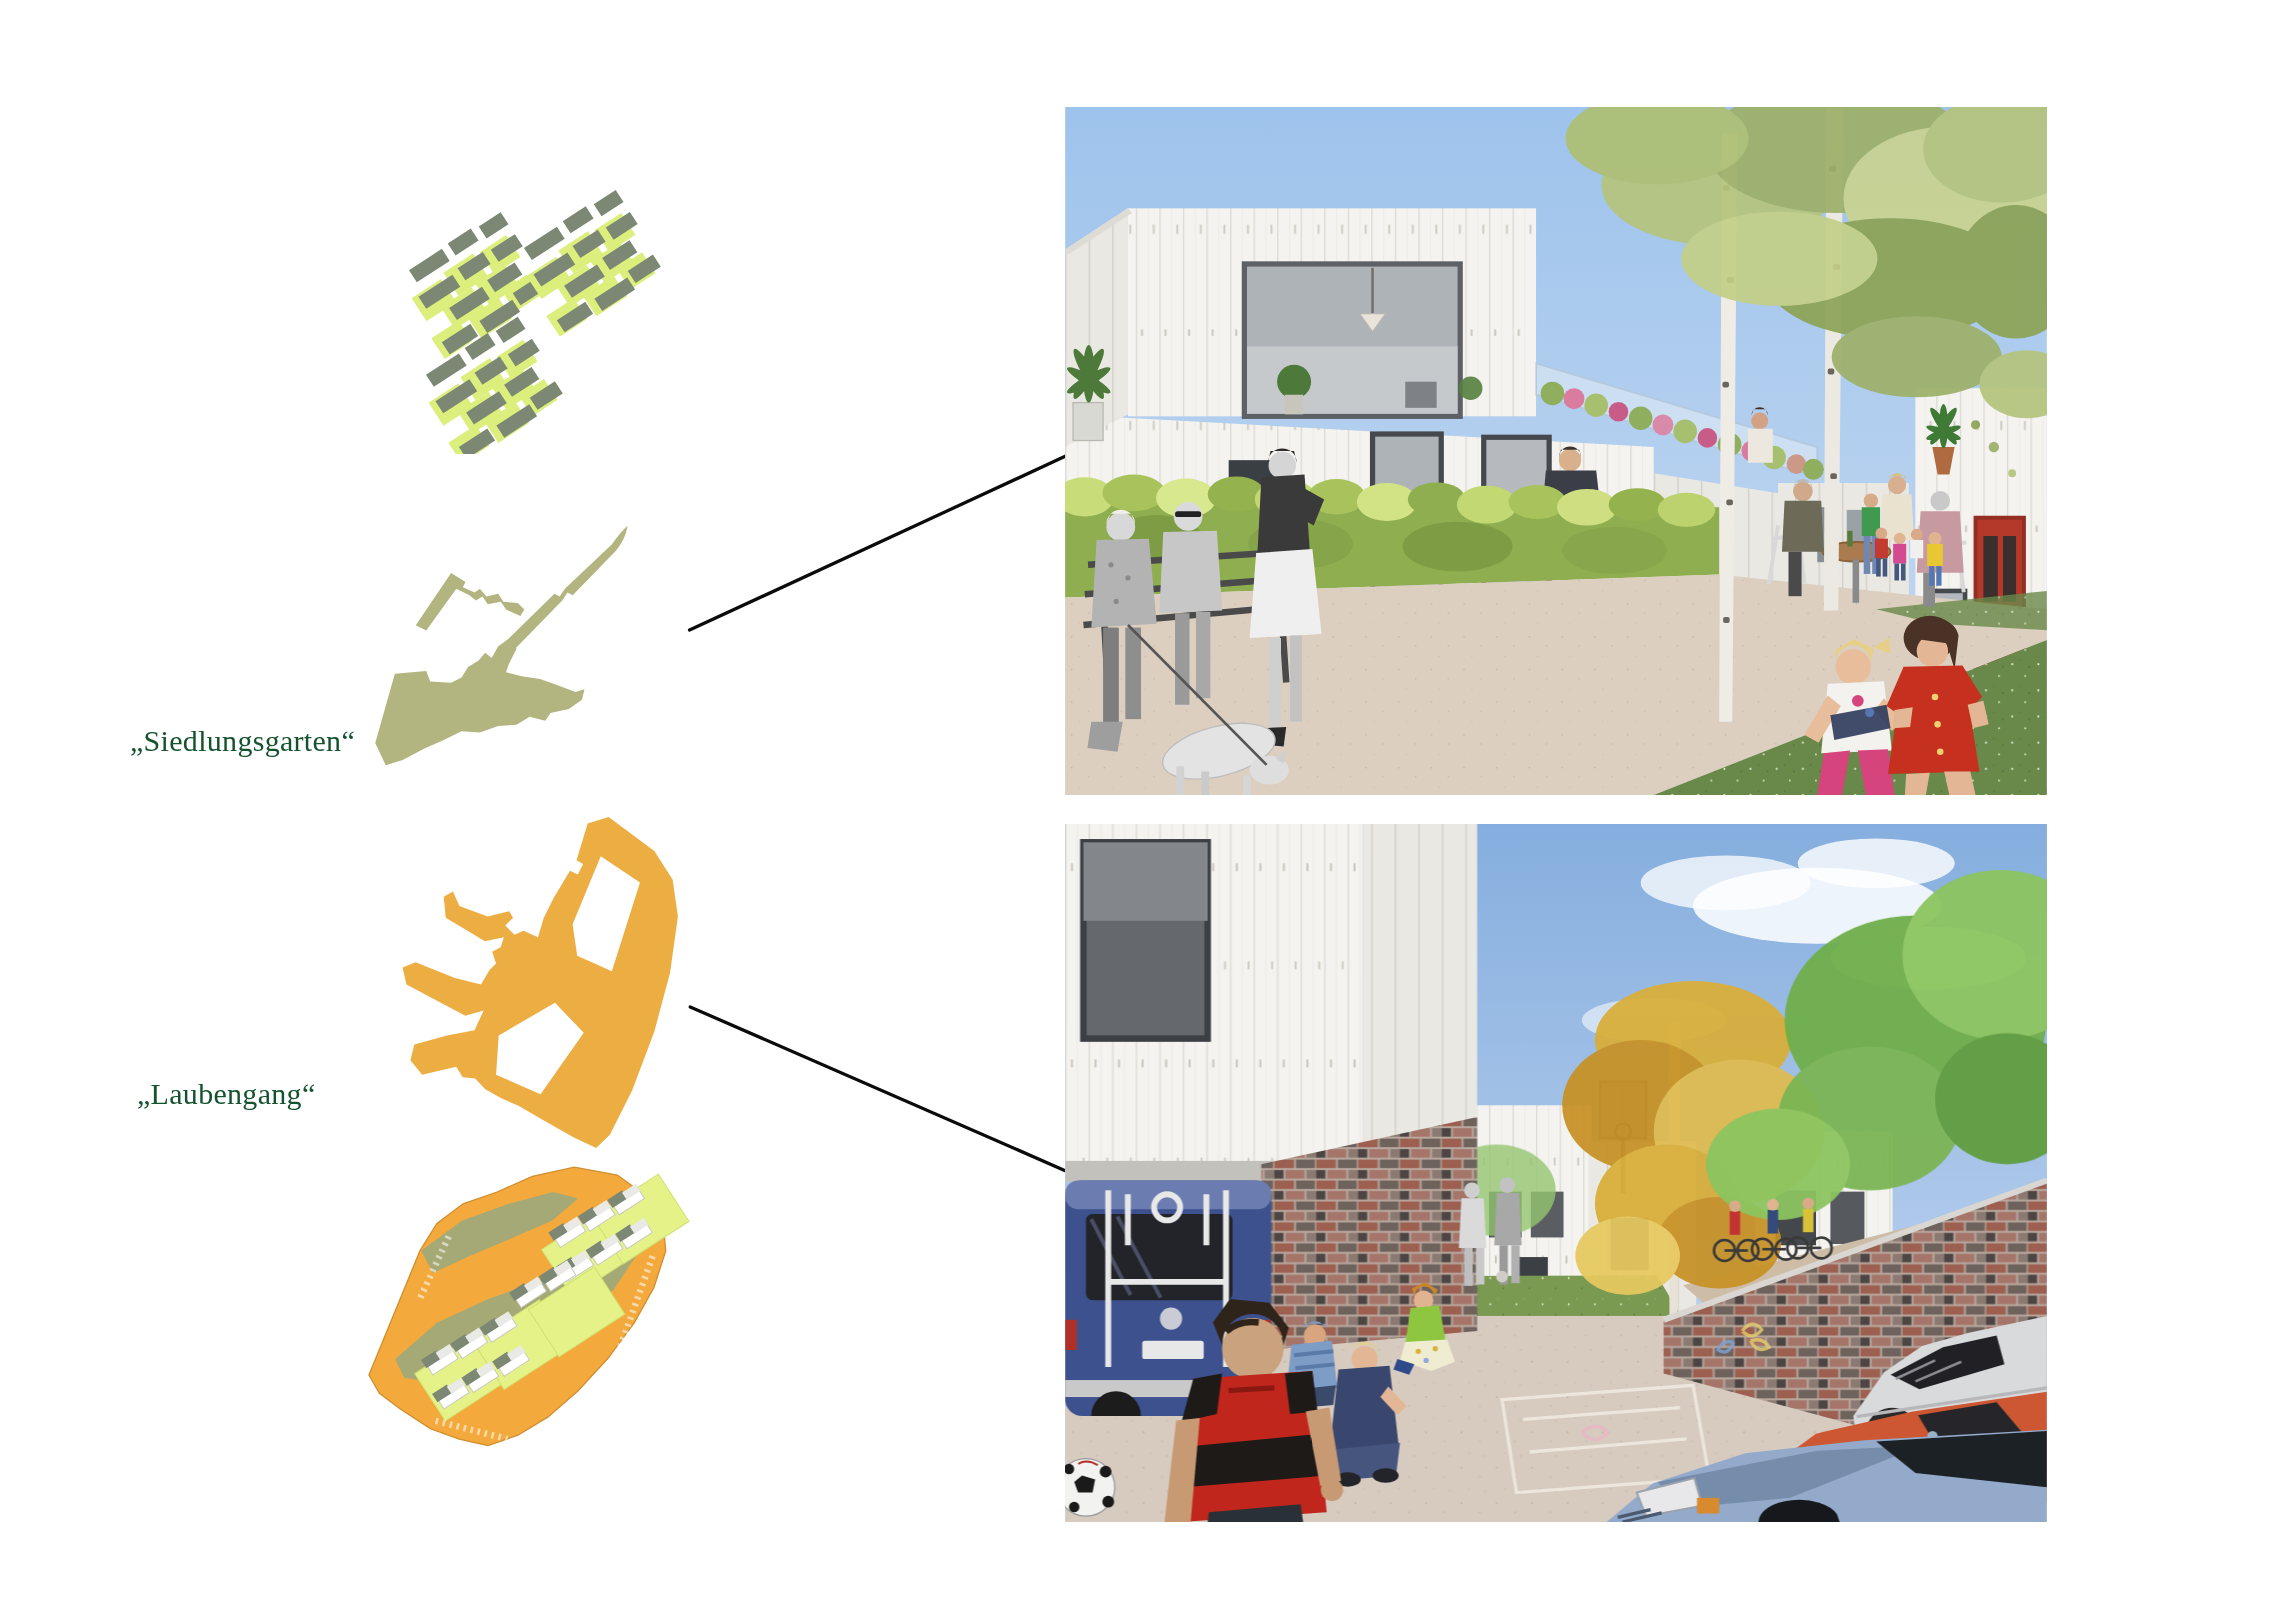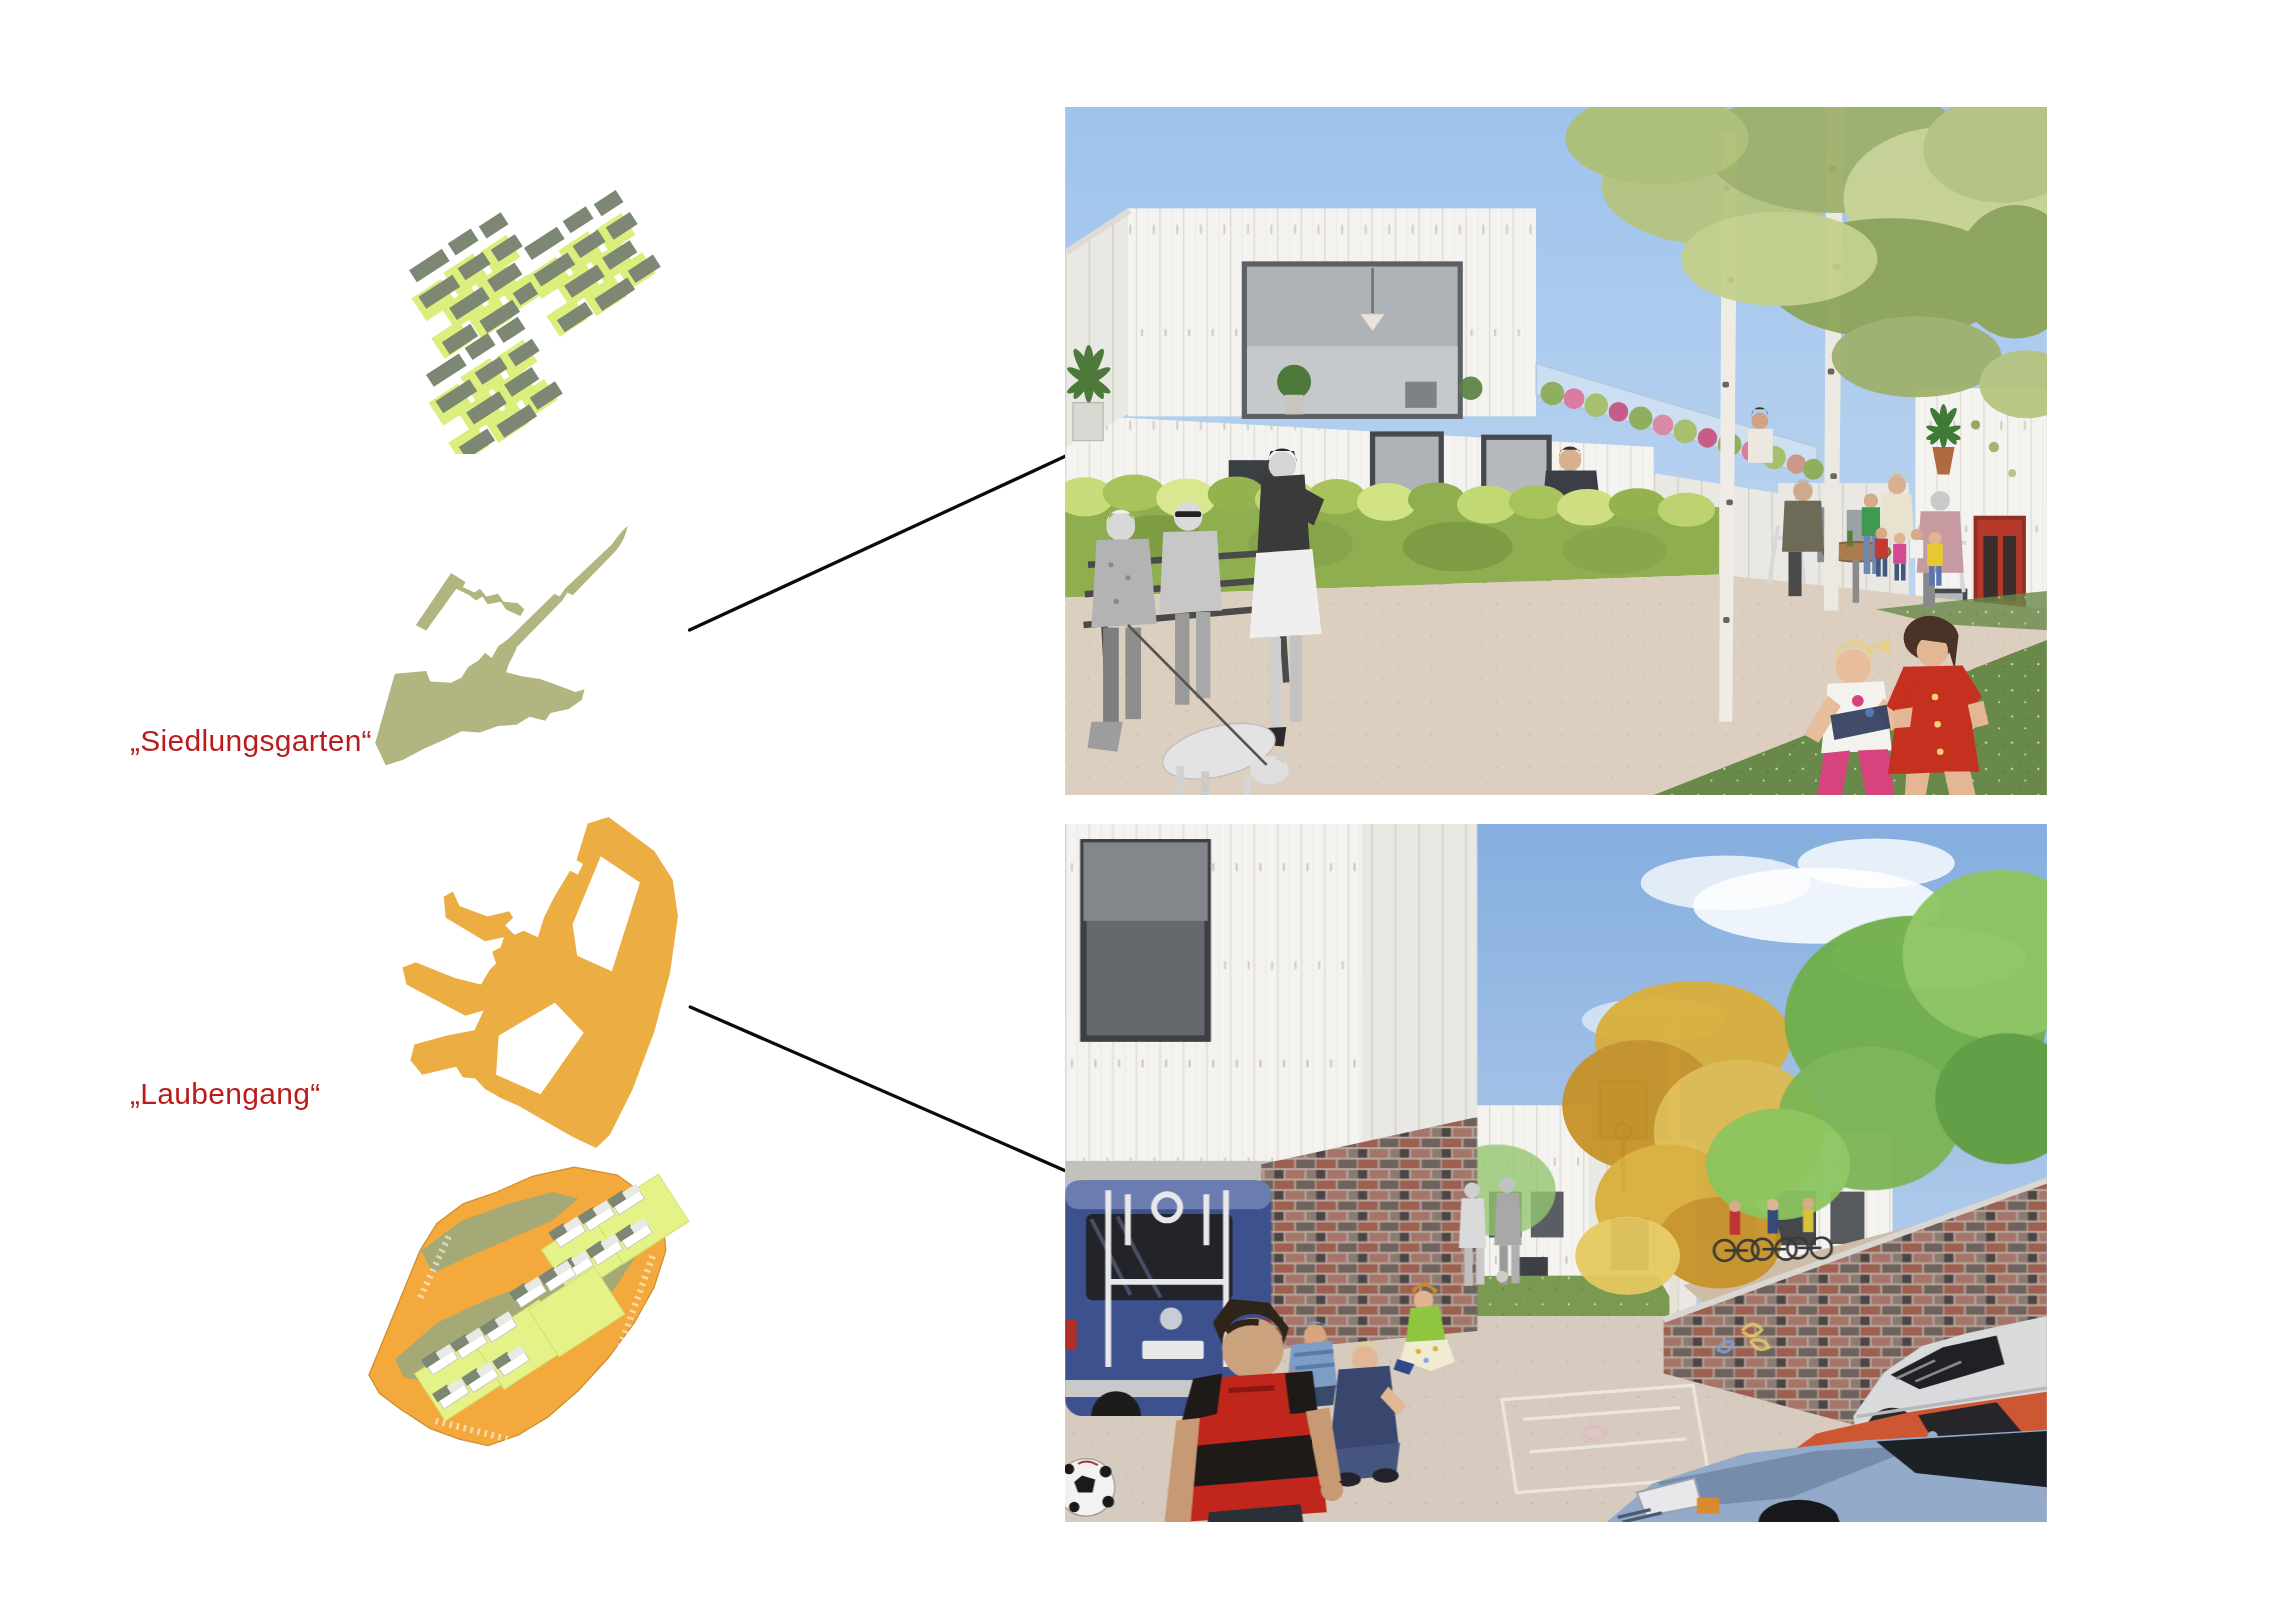--- a/index.html
+++ b/index.html
@@ -1,22 +1,22 @@
 <!DOCTYPE html>
 <html style="font-size:10.5px"><head>
 <meta charset="utf-8">
 <style>
   html,body{margin:0;padding:0;background:#ffffff;}
   .board{position:relative;width:2295px;height:1622px;background:#ffffff;overflow:hidden;
          font-family:"Liberation Sans",sans-serif;}
   .layer{position:absolute;left:0;top:0;}
   figure{margin:0;padding:0;position:absolute;}
-  .label{position:absolute;color:#b91c1c;font-size:30px;letter-spacing:0.3px;white-space:nowrap;}
+  .label{position:absolute;color:#14532d;font-size:30px;letter-spacing:0.3px;white-space:nowrap;font-family:Liberation Serif, serif;}
   .label-1{left:130px;top:724px;}
-  .label-2{left:130px;top:1077px;}
+  .label-2{left:137px;top:1077px;}
   .diagram-cluster{left:376px;top:160px;width:294px;height:294px;}
   .diagram-olive{left:353px;top:510px;width:327px;height:275px;}
   .diagram-orange{left:363px;top:817px;width:344px;height:363px;}
   .diagram-siteplan{left:357px;top:1158px;width:337px;height:304px;}
   .photo-top{left:1065px;top:107px;width:982px;height:688px;overflow:hidden;}
   .photo-bottom{left:1065px;top:824px;width:982px;height:698px;overflow:hidden;}
   svg{display:block;}
 </style>
 </head>
 <body>

